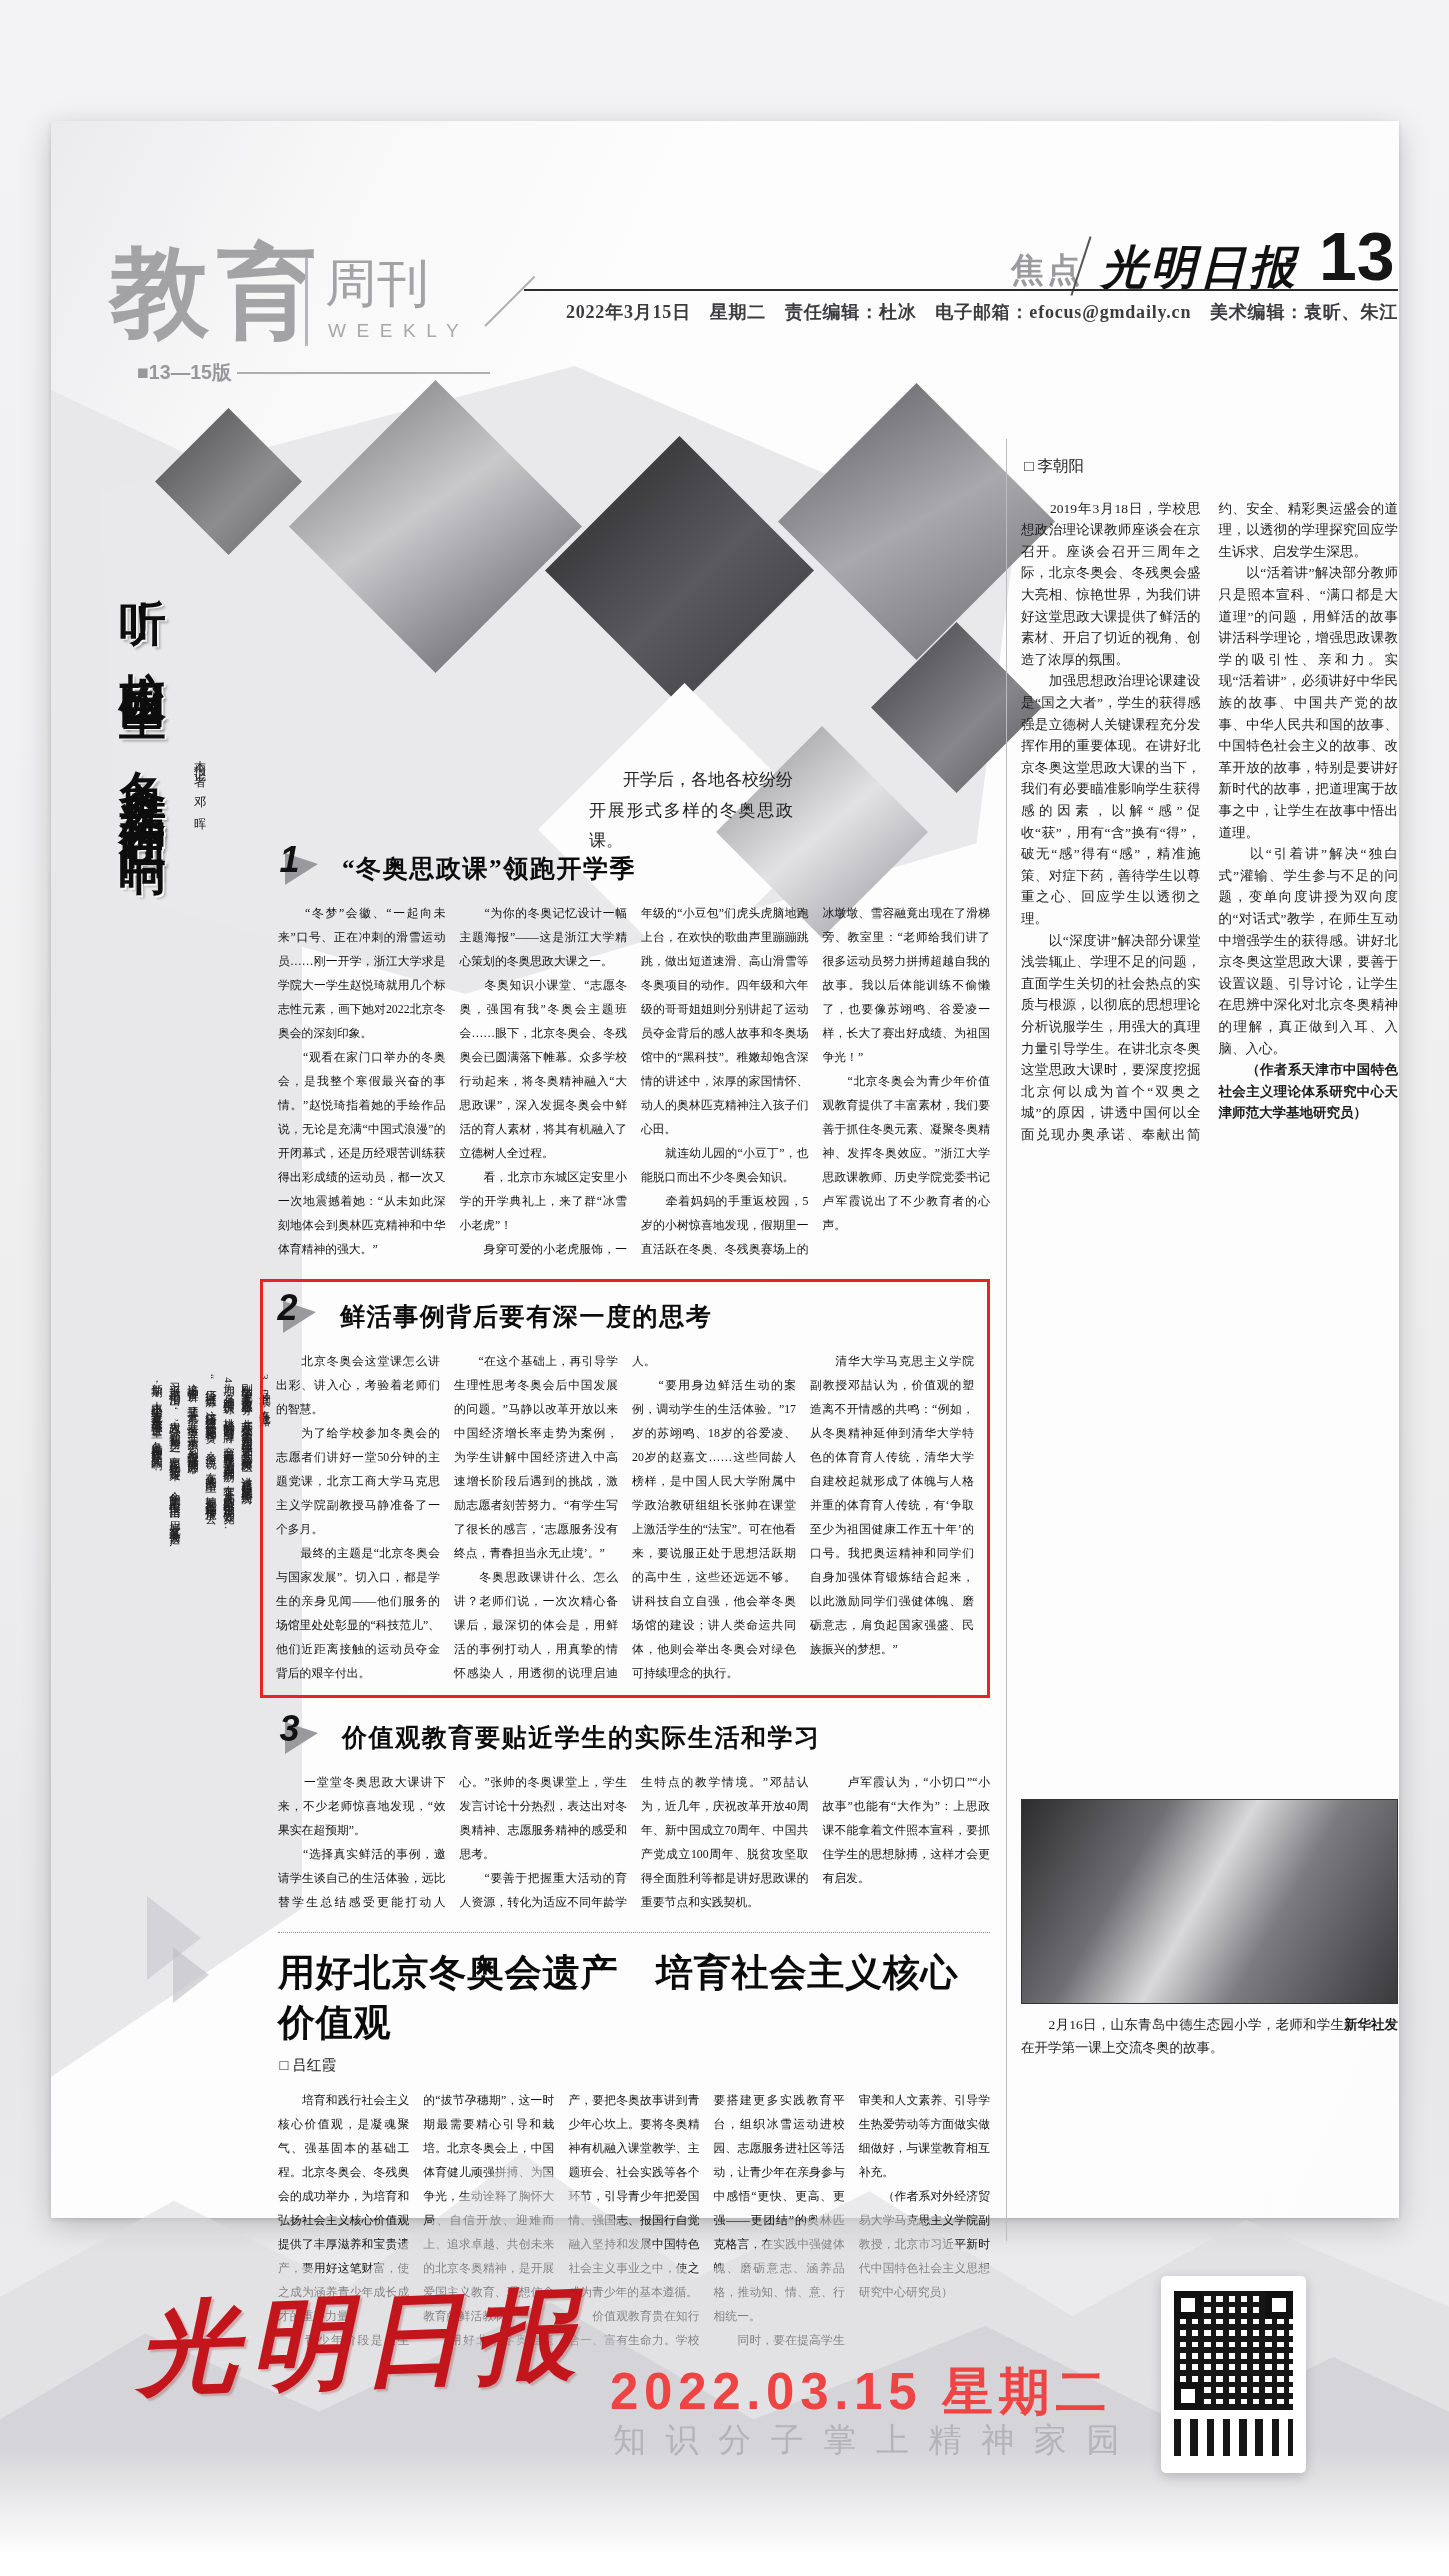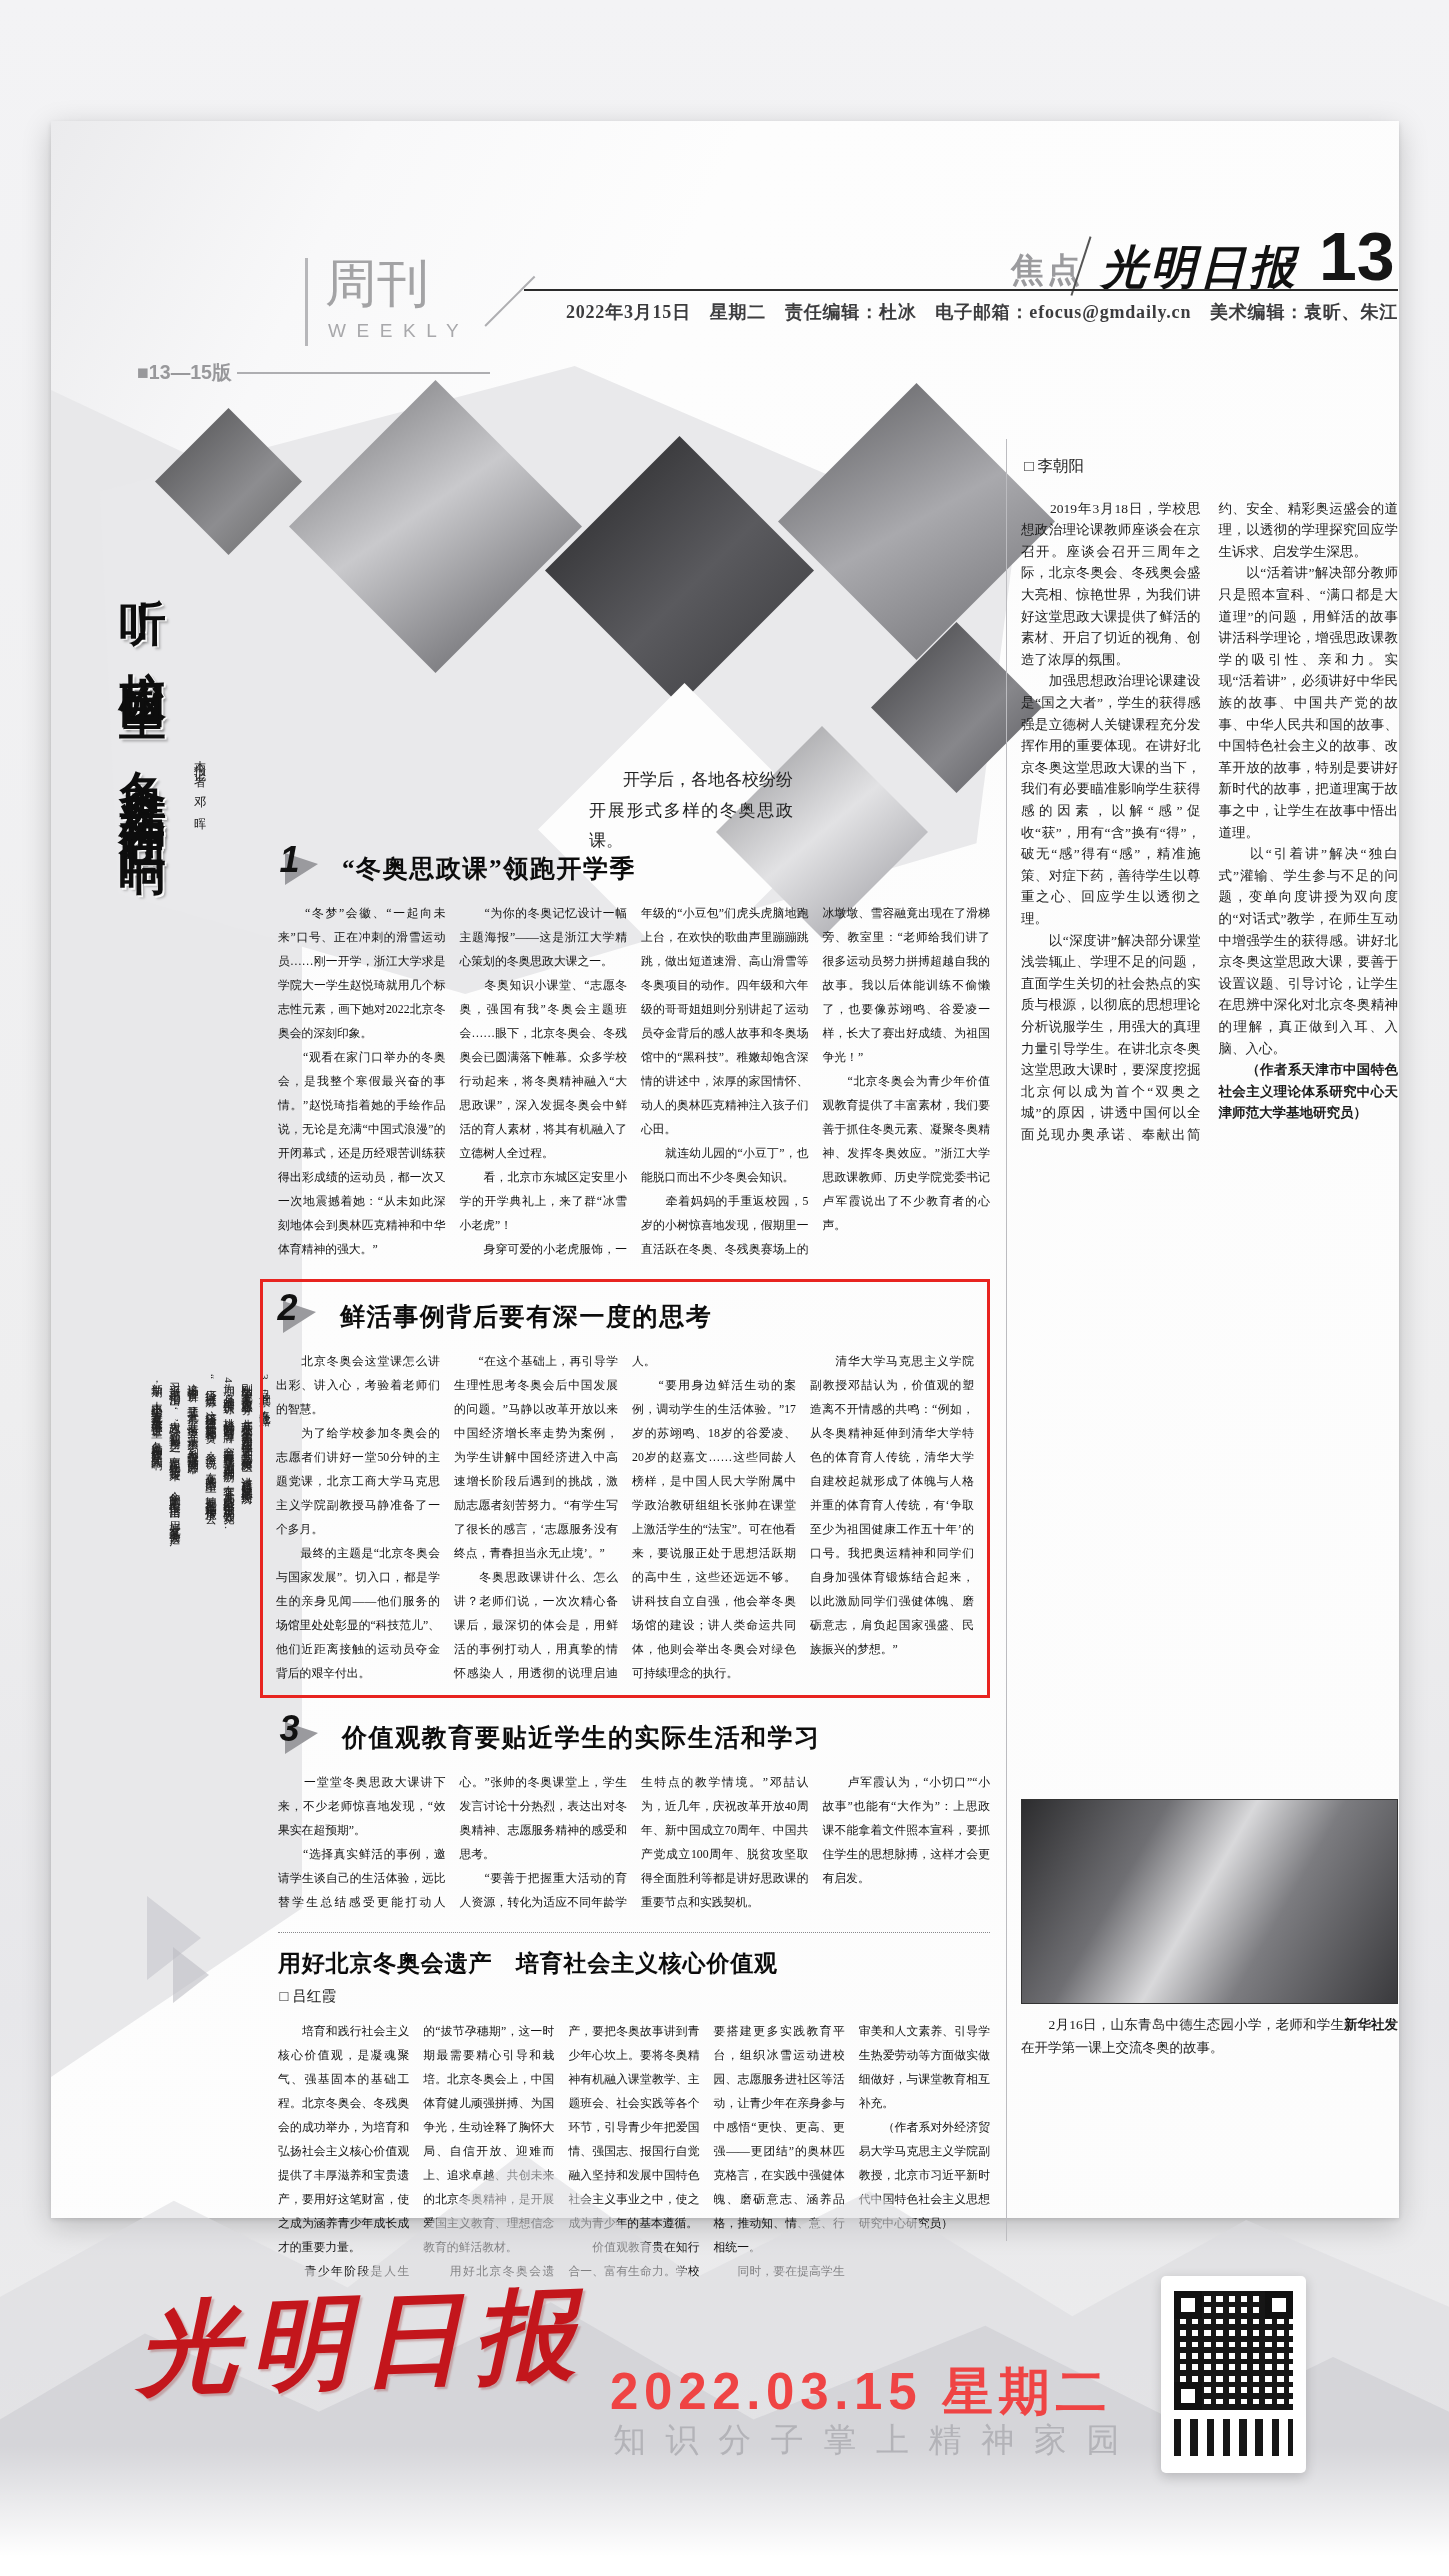--- a/index.html
+++ b/index.html
@@ -63,21 +63,21 @@
   .marker .plane{position:absolute;left:6.5px;top:8.2px;width:0;height:0;
     border-left:33px solid #9a9a9e;border-top:11.4px solid transparent;border-bottom:21px solid transparent;}
   .marker .num{position:absolute;left:1.6px;top:-6.5px;font-size:36px;font-weight:bold;font-style:italic;color:#111;font-family:"Liberation Sans",sans-serif;}
   .sec-title{font-size:25px;font-weight:bold;color:#0c0c0c;letter-spacing:1.6px;}
   .body-cols{column-gap:14px;font-size:11.8px;line-height:24px;text-align:justify;color:#111;white-space:pre-line;}
   .cols4{column-count:4;}
   .cols5{column-count:5;}
   .sec{margin-bottom:18px;}
   .redbox{border:3.3px solid #e82420;padding:11.4px 13px 9.8px 13px;margin:3.3px 0 16.3px -18px;}
   .dot-rule{border-top:1.6px dotted #8a8a8d;margin:6.5px 0 14.7px 0;}
-  .ba-title{font-size:23px;font-weight:bold;color:#0b0b0b;letter-spacing:0.8px;margin:4.9px 0 8.2px 0;}
+  .ba-title{font-size:37px;font-weight:bold;color:#0b0b0b;letter-spacing:0.8px;margin:4.9px 0 8.2px 0;}
   .ba-byline{font-size:14.7px;color:#222;margin:0 0 13px 1.6px;}
   
   .v-divider{left:955px;top:318px;width:0.8px;height:1802px;background:#bcbcc0;}
   .right-col{left:970px;top:320px;width:377px;}
   .r-title{font-size:42px;font-weight:bold;line-height:1.32;color:#0a0a0a;letter-spacing:1.6px;}
   .r-byline{font-size:15.5px;color:#222;margin:14.7px 0 0 3.3px;}
   .r-body{margin-top:21px;height:1290px;overflow:hidden;column-count:2;column-gap:18px;
     font-size:13.5px;line-height:21.6px;text-align:justify;color:#1c1c1c;white-space:pre-line;}
   .r-credit{font-weight:bold;font-family:"Liberation Sans",sans-serif;}
   .r-photo{margin-top:11.4px;width:377px;height:205px;border:0.8px solid #333;box-sizing:border-box;
@@ -107,20 +107,21 @@
 </head>
 <body>
 
 <div class="sheet">
 
   <div class="abs band-left"></div>
   <div class="abs band-collage"></div>
   <div class="abs tri tri-a"></div>
   <div class="abs tri tri-b"></div>
 
+  <div class="abs m-cn">教育</div>
   <div class="abs m-div"></div>
   <div class="abs m-zk">周刊</div>
   <div class="abs m-wk">WEEKLY</div>
   <div class="abs m-pages">■13—15版</div>
   <div class="abs m-line"></div>
   <div class="abs m-diag"></div>
 
   <div class="abs h-kicker">焦点</div>
   <div class="abs h-slash"></div>
   <div class="abs h-paper">光明日报</div>

